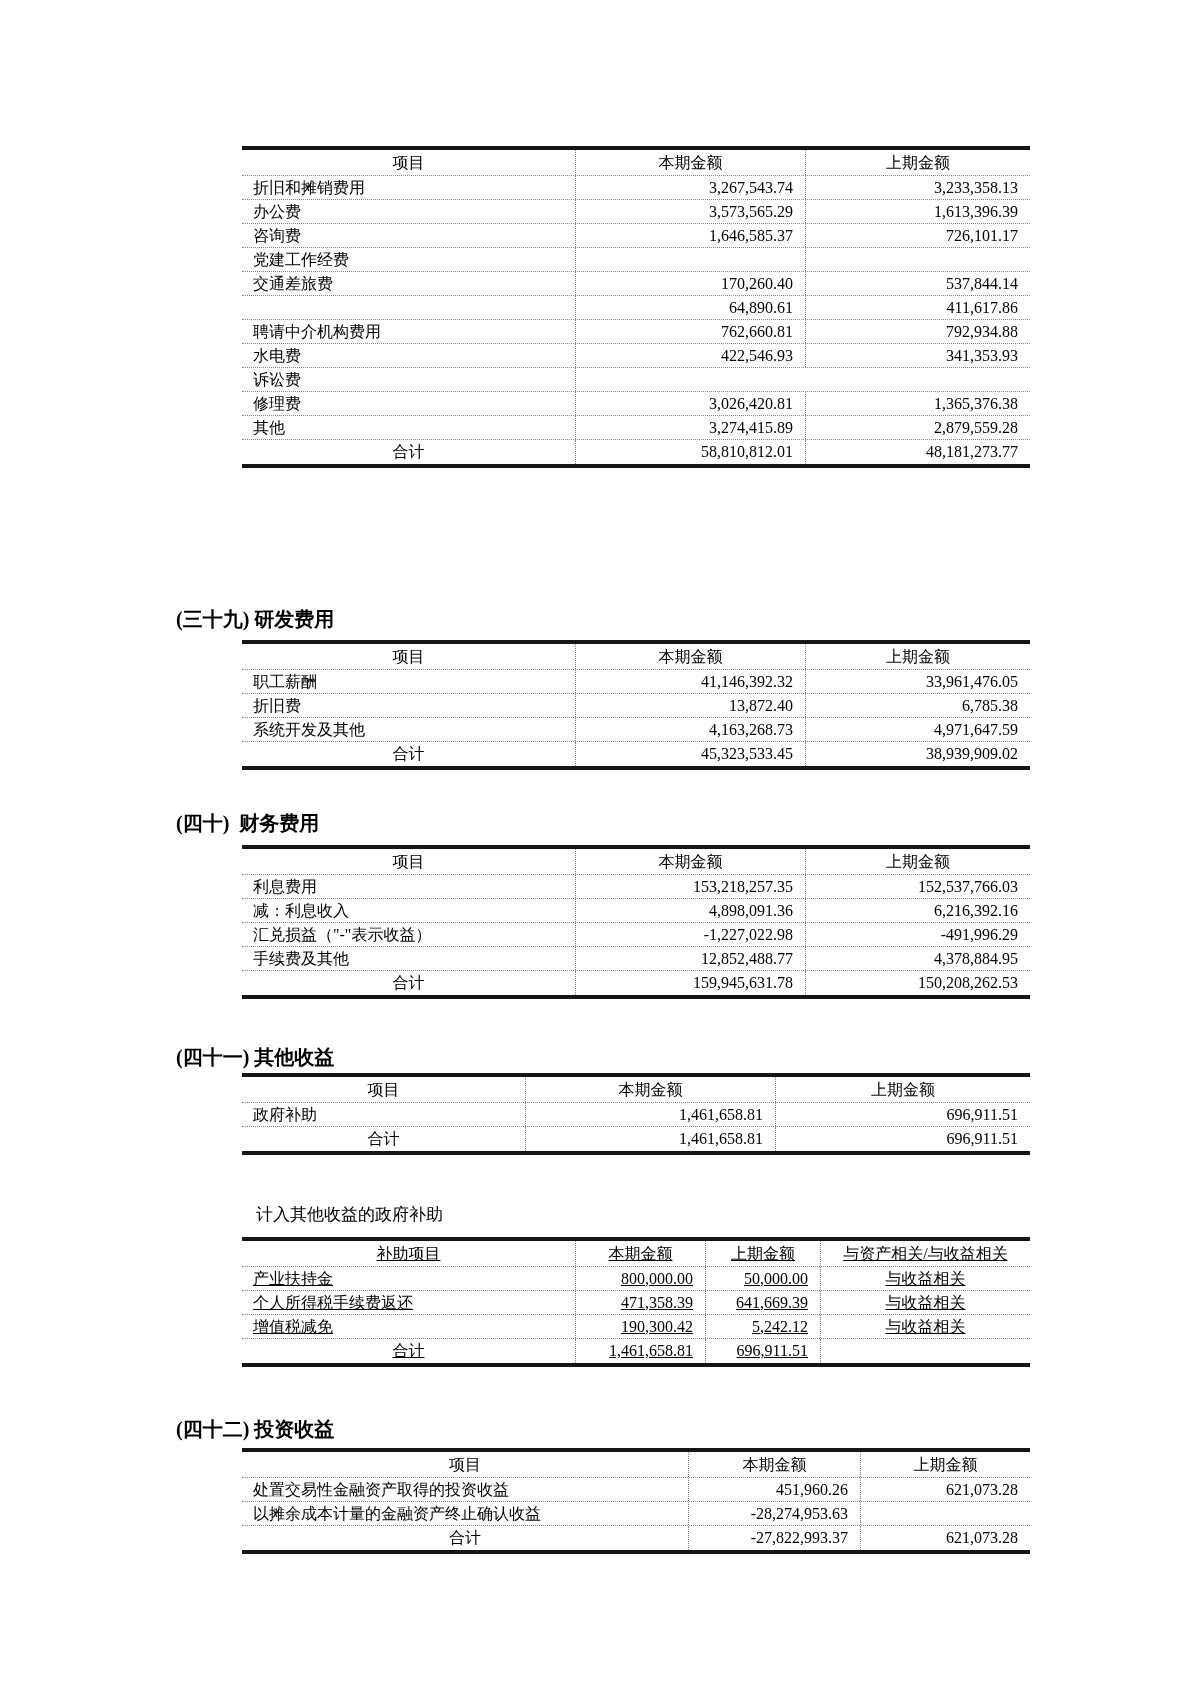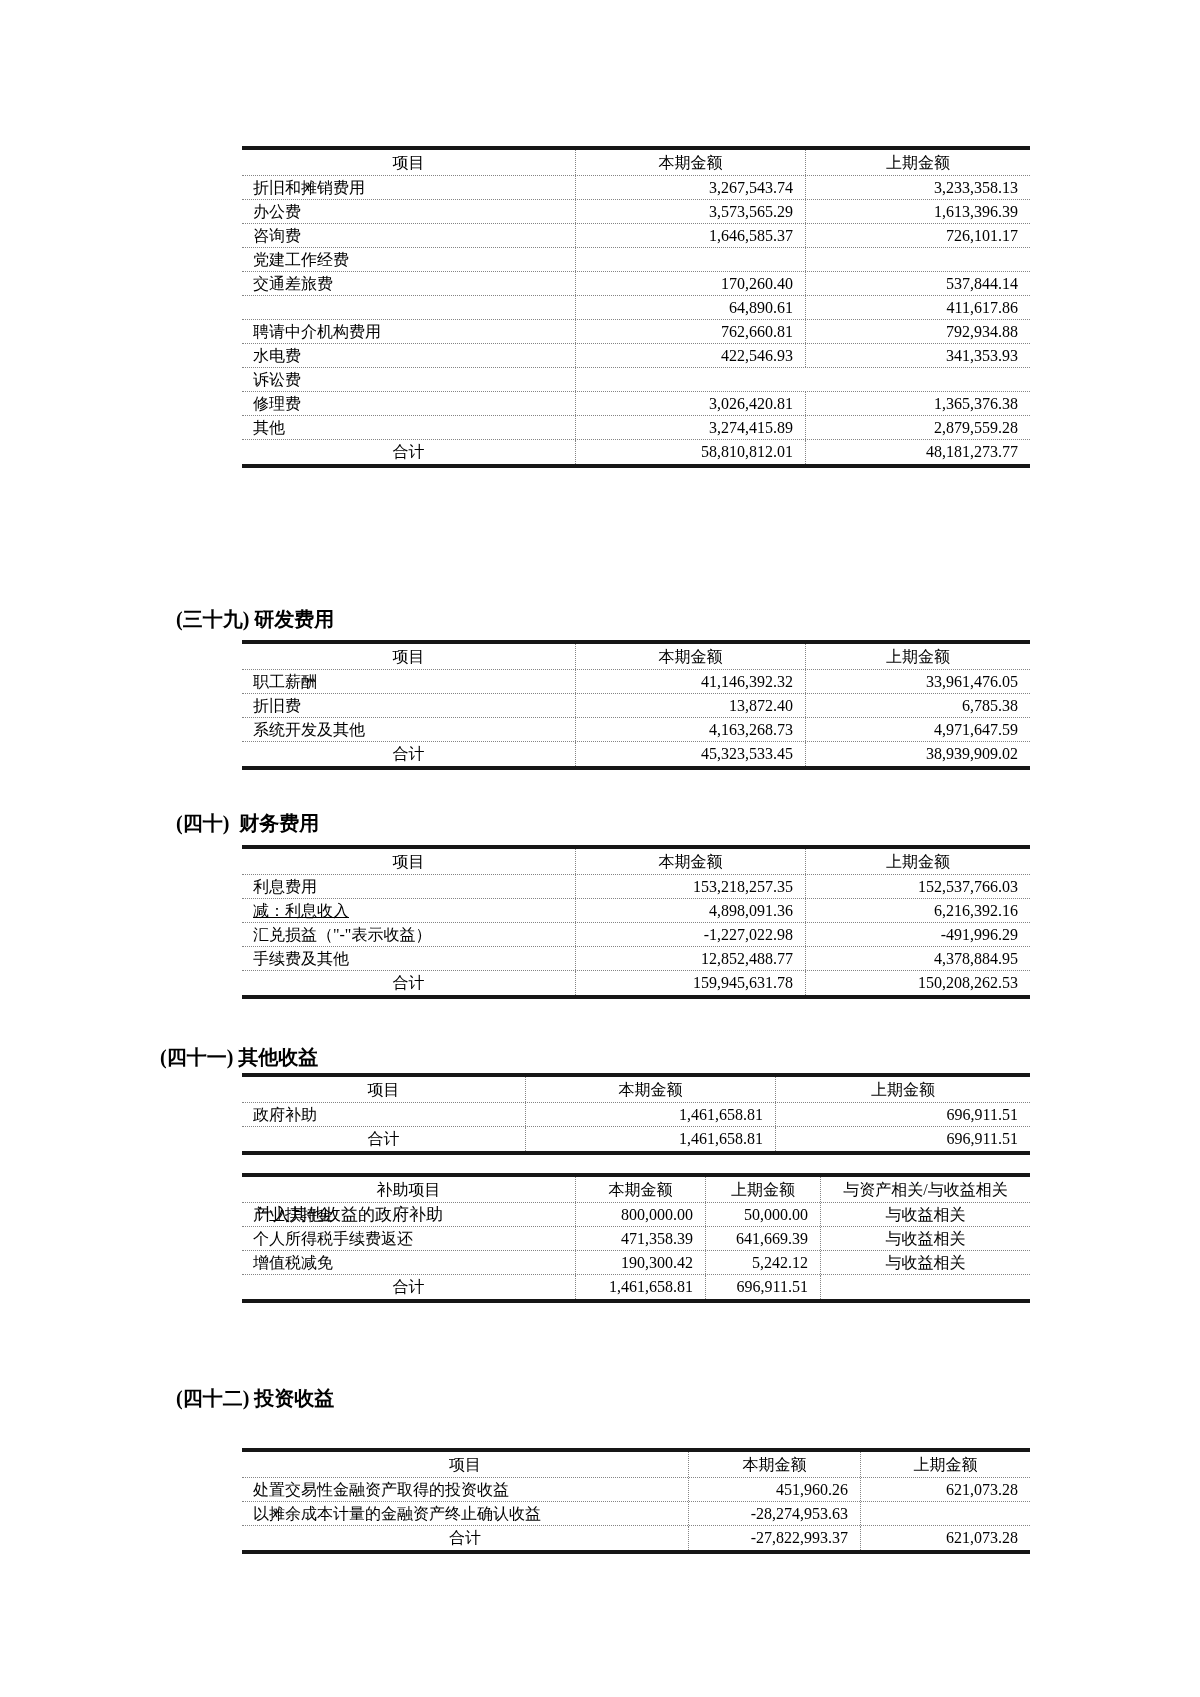--- a/index.html
+++ b/index.html
@@ -130,62 +130,62 @@
         <div class="cell c-center" style="width: 333px;">项目</div>
         <div class="cell c-center" style="width: 230px;">本期金额</div>
         <div class="cell c-center" style="width: 225px;">上期金额</div>
       </div>
       <div class="row data">
         <div class="cell c-left" style="width: 333px;">利息费用</div>
         <div class="cell c-num" style="width: 230px;">153,218,257.35</div>
         <div class="cell c-num" style="width: 225px;">152,537,766.03</div>
       </div>
       <div class="row data">
-        <div class="cell c-left" style="width: 333px; text-decoration: underline;">减：利息收入</div>
+        <div class="cell c-left" style="width: 333px;">减：利息收入</div>
         <div class="cell c-num" style="width: 230px;">4,898,091.36</div>
         <div class="cell c-num" style="width: 225px;">6,216,392.16</div>
       </div>
       <div class="row data">
         <div class="cell c-left" style="width: 333px;">汇兑损益（"-"表示收益）</div>
         <div class="cell c-num" style="width: 230px;">-1,227,022.98</div>
         <div class="cell c-num" style="width: 225px;">-491,996.29</div>
       </div>
       <div class="row data">
         <div class="cell c-left" style="width: 333px;">手续费及其他</div>
         <div class="cell c-num" style="width: 230px;">12,852,488.77</div>
         <div class="cell c-num" style="width: 225px;">4,378,884.95</div>
       </div>
       <div class="row total">
         <div class="cell c-center" style="width: 333px;">合计</div>
         <div class="cell c-num" style="width: 230px;">159,945,631.78</div>
         <div class="cell c-num" style="width: 225px;">150,208,262.53</div>
       </div>
     </div>
 
-  <div class="sec-title" style="left:160px; top:1044px;">(四十一) 其他收益</div>
+  <div class="sec-title" style="left:176px; top:1044px;">(四十一) 其他收益</div>
   <div class="tbl" style="left:242px; top:1073px;">
       <div class="row hdr">
         <div class="cell c-center" style="width: 283px;">项目</div>
         <div class="cell c-center" style="width: 250px;">本期金额</div>
         <div class="cell c-center" style="width: 255px;">上期金额</div>
       </div>
       <div class="row data">
         <div class="cell c-left" style="width: 283px;">政府补助</div>
         <div class="cell c-num" style="width: 250px;">1,461,658.81</div>
         <div class="cell c-num" style="width: 255px;">696,911.51</div>
       </div>
       <div class="row total">
         <div class="cell c-center" style="width: 283px;">合计</div>
         <div class="cell c-num" style="width: 250px;">1,461,658.81</div>
         <div class="cell c-num" style="width: 255px;">696,911.51</div>
       </div>
     </div>
 
   <div class="sub-title" style="left:256px; top:1203px;">计入其他收益的政府补助</div>
-  <div class="tbl" style="left:242px; top:1173px;">
+  <div class="tbl" style="left:242px; top:1237px;text-decoration:underline;">
       <div class="row hdr">
         <div class="cell c-center" style="width: 333px;">补助项目</div>
         <div class="cell c-center" style="width: 130px;">本期金额</div>
         <div class="cell c-center" style="width: 115px;">上期金额</div>
         <div class="cell c-center" style="width: 210px;">与资产相关/与收益相关</div>
       </div>
       <div class="row data">
         <div class="cell c-left" style="width: 333px;">产业扶持金</div>
         <div class="cell c-num" style="width: 130px;">800,000.00</div>
         <div class="cell c-num" style="width: 115px;">50,000.00</div>
@@ -204,21 +204,21 @@
         <div class="cell c-center" style="width: 210px;">与收益相关</div>
       </div>
       <div class="row total">
         <div class="cell c-center" style="width: 333px;">合计</div>
         <div class="cell c-num" style="width: 130px;">1,461,658.81</div>
         <div class="cell c-num" style="width: 115px;">696,911.51</div>
         <div class="cell c-center" style="width: 210px;"></div>
       </div>
     </div>
 
-  <div class="sec-title" style="left:176px; top:1385px;">(四十二) 投资收益</div>
+  <div class="sec-title" style="left:176px; top:1416px;">(四十二) 投资收益</div>
   <div class="tbl" style="left:242px; top:1448px;">
       <div class="row hdr">
         <div class="cell c-center" style="width: 446px;">项目</div>
         <div class="cell c-center" style="width: 172px;">本期金额</div>
         <div class="cell c-center" style="width: 170px;">上期金额</div>
       </div>
       <div class="row data">
         <div class="cell c-left" style="width: 446px;">处置交易性金融资产取得的投资收益</div>
         <div class="cell c-num" style="width: 172px;">451,960.26</div>
         <div class="cell c-num" style="width: 170px;">621,073.28</div>

